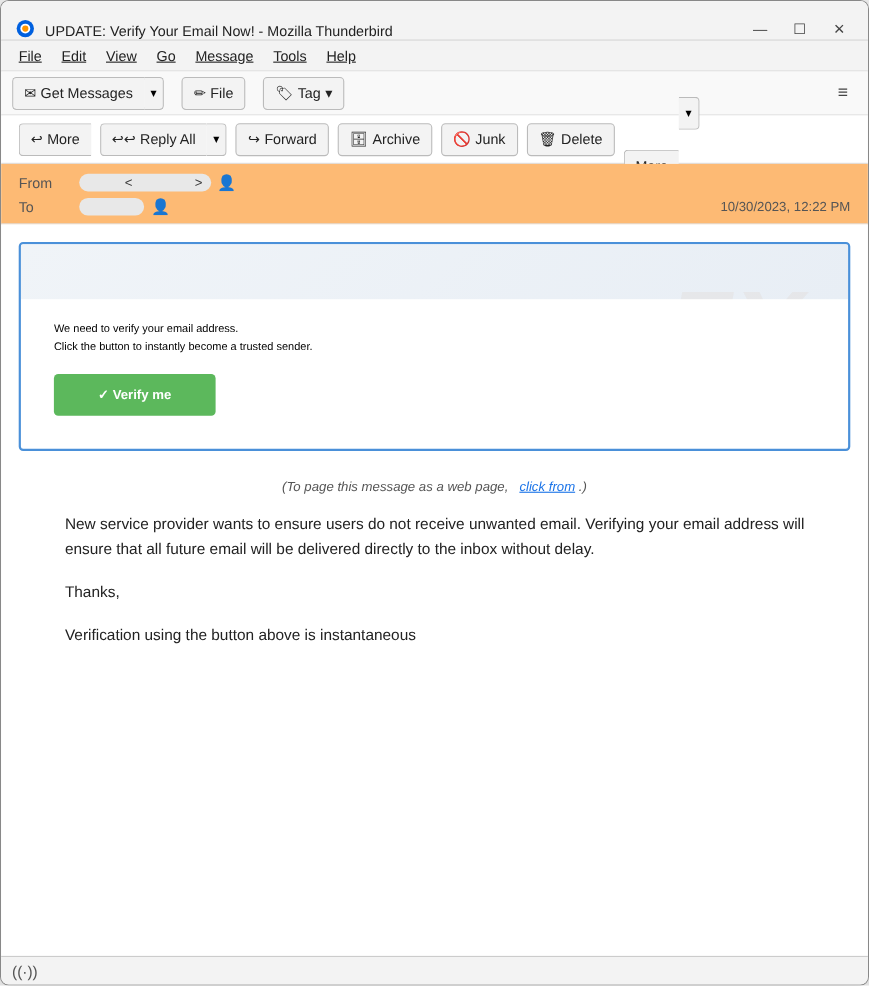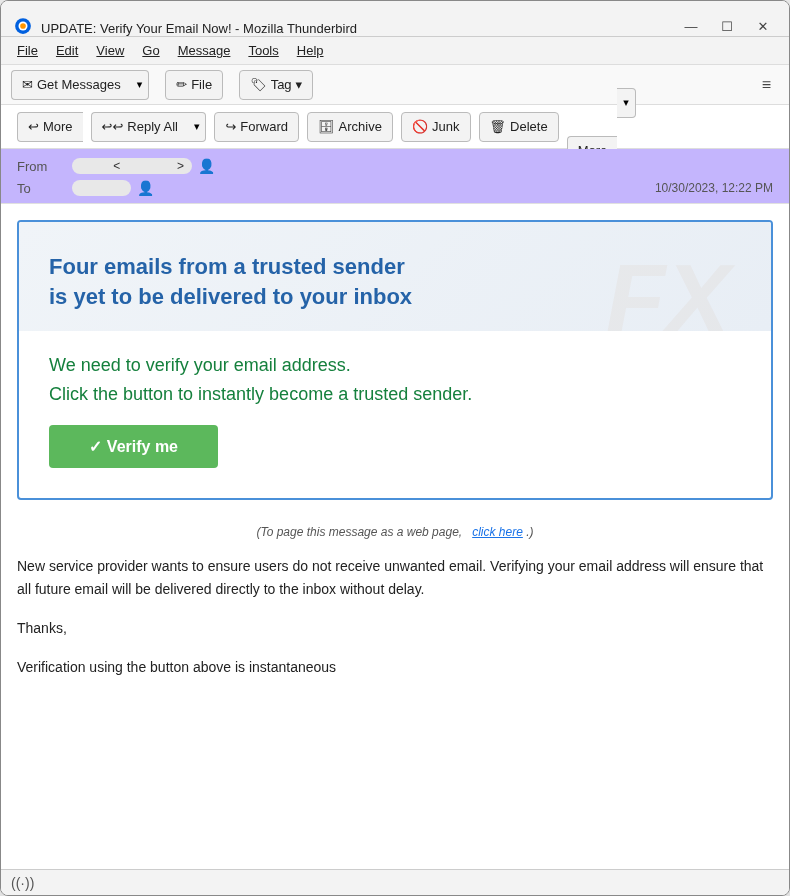--- a/index.html
+++ b/index.html
@@ -129,21 +129,21 @@
       display: flex;
     }
     .action-btn-group .action-btn {
       border-radius: 4px 0 0 4px;
     }
 
     
     .email-header {
       padding: 6px 16px 4px;
       border-bottom: 1px solid #e0e0e0;
-      background: #c4b5fd;
+      background: #fdba74;
     }
     .email-header-row {
       display: flex;
       align-items: center;
       padding: 3px 0;
       font-size: 13px;
     }
     .email-header-label {
       color: #555;
       width: 55px;
@@ -218,30 +218,30 @@
       top: 20px;
       width: 160px;
       height: 120px;
       opacity: 0.18;
       z-index: 0;
     }
     .email-content {
       padding: 20px 30px 20px;
     }
     .email-body-text {
-      font-size: 18px;
-      color: #15803d;
+      font-size: 10px;
+      color: #000000;
       line-height: 1.6;
       margin-bottom: 16px;
     }
     .verify-btn {
       display: inline-block;
       background: #5cb85c;
       color: #fff;
-      font-size: 16px;
+      font-size: 12px;
       font-weight: bold;
       padding: 12px 40px;
       border-radius: 4px;
       cursor: pointer;
       border: none;
       margin-bottom: 10px;
     }
 
     
     .email-below-banner {
@@ -253,20 +253,21 @@
       color: #555;
       font-style: italic;
     }
     .weblink-text a, .link {
       color: #1a73e8;
       text-decoration: underline;
       cursor: pointer;
     }
     .email-extra-content {
       padding: 16px 16px 24px;
+      margin-left: 42px;
     }
     .email-extra-text {
       font-size: 14px;
       color: #222;
       line-height: 1.65;
       margin-bottom: 16px;
     }
 
     
     .statusbar {
@@ -402,34 +403,33 @@
 
   <div class="email-body-outer">
     <div class="email-body-inner">
 
       <div class="email-banner">
 
         <svg class="email-banner-watermark-logo" viewBox="0 0 180 130" xmlns="http://www.w3.org/2000/svg">
           <text x="5" y="100" font-size="110" font-weight="900" font-style="italic" fill="#c8a080" opacity="0.5" font-family="Arial Black, sans-serif">FX</text>
           <text x="15" y="125" font-size="38" font-weight="900" fill="#c8a080" opacity="0.4" font-family="Arial, sans-serif">COM</text>
         </svg>
-        <div class="email-banner-heading">Four  emails from a trusted sender is yet to be delivered to your inbox</div>
       </div>
 
       <div class="email-content">
         <p class="email-body-text">We need to verify your email address.<br>Click the button to instantly become a trusted sender.</p>
         <button class="verify-btn">✓ Verify me</button>
       </div>
     </div>
 
     <div class="email-below-banner">
       <span class="weblink-text">
         <span>(To page this message as a web page,</span>
         <span>&nbsp;</span>
-        <a class="link">click here</a>
+        <a class="link">click from</a>
         <span>.)</span>
       </span>
     </div>
 
     <div class="email-extra-content">
       <p class="email-extra-text">New service provider wants to ensure users do not receive unwanted email. Verifying your email address will ensure that all future email  will be delivered directly to the inbox without delay.</p>
       <p class="email-extra-text">Thanks,</p>
       <p class="email-extra-text">Verification using the button above is instantaneous</p>
     </div>
   </div>

